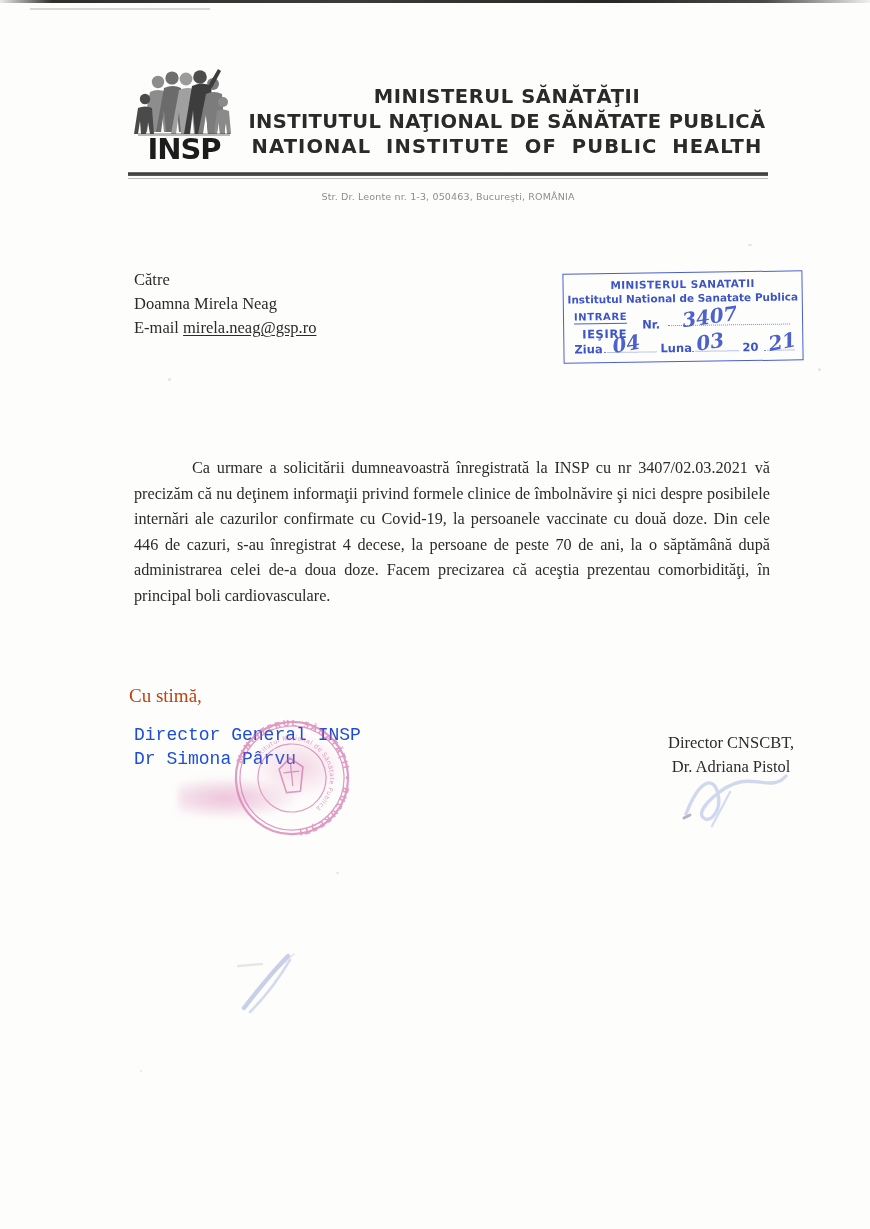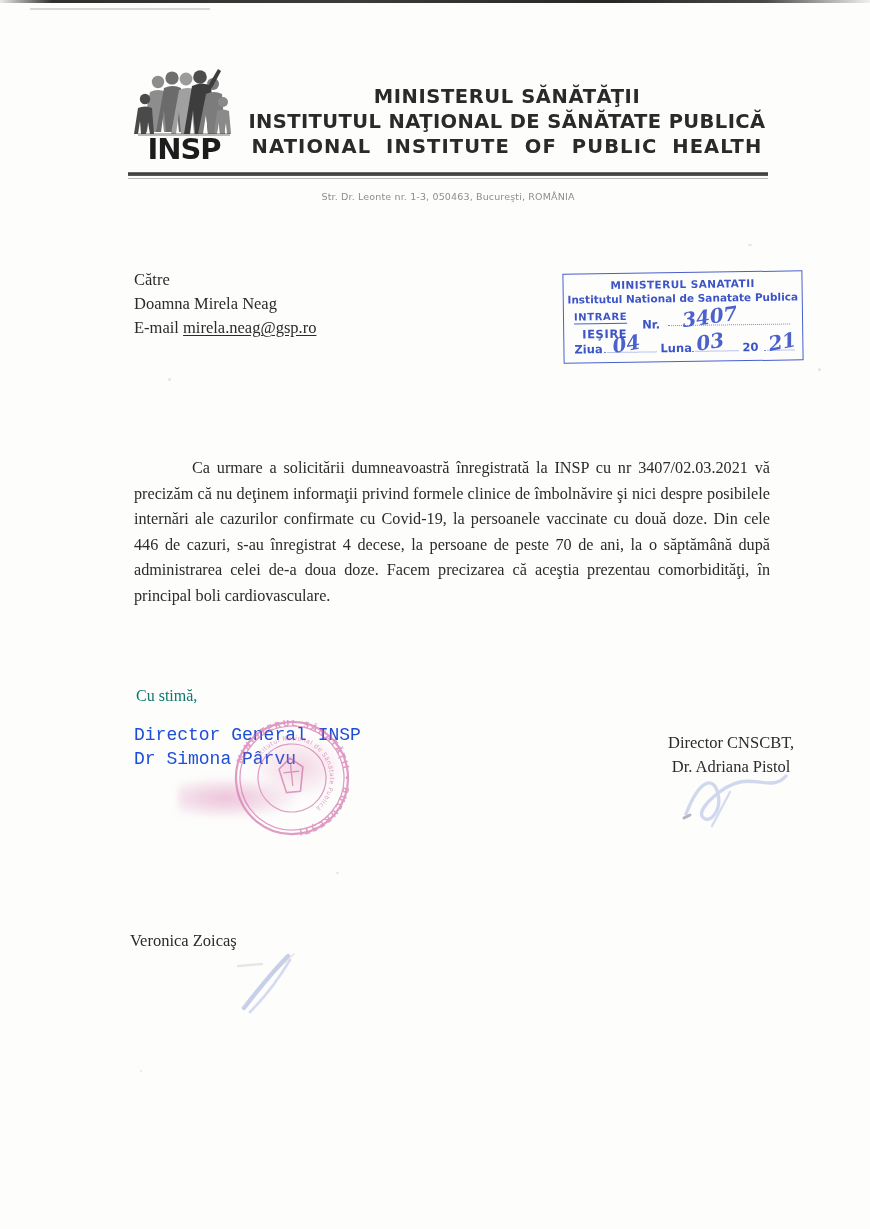--- a/index.html
+++ b/index.html
@@ -161,24 +161,24 @@
     font-size: 16.2px;
     line-height: 25.6px;
     text-align: justify;
     text-indent: 58px;
     color: #2b2b2b;
   }
 
   
   .closing {
     position: absolute;
-    left: 136px; top: 684px;
-    font-size: 16px;
+    left: 129px; top: 684px;
+    font-size: 19px;
     line-height: 24px;
-    color: #0f766e;
+    color: #c2410c;
   }
   .sig-left {
     position: absolute;
     left: 134px; top: 723px;
     font-size: 18px;
     line-height: 24px;
     color: #1d4ed8;
     font-family: Liberation Mono, monospace;
   }
   .sig-right {
@@ -388,21 +388,20 @@
     </svg>
   </div>
   <div class="sig-ink-left-small">
     <svg width="70" height="24" viewBox="0 0 70 24" xmlns="http://www.w3.org/2000/svg">
       <path d="M2 14 L 26 12" fill="none" stroke="#bdbdbd" stroke-width="2.4" stroke-linecap="round"></path>
       <path d="M36 22 L 58 2" fill="none" stroke="#c9c9c9" stroke-width="2" stroke-linecap="round"></path>
     </svg>
   </div>
 
   <div class="dept">
-    <div>Veronica Zoicaş</div>
   </div>
 
   <div class="speck" style="left:168px; top:378px; width:3px; height:3px;"></div>
   <div class="speck" style="left:336px; top:872px; width:3px; height:2px;"></div>
   <div class="speck" style="left:818px; top:368px; width:3px; height:3px;"></div>
   <div class="speck" style="left:140px; top:1070px; width:2px; height:2px;"></div>
   <div class="speck" style="left:748px; top:244px; width:4px; height:2px;"></div>
 
 </div>
 

